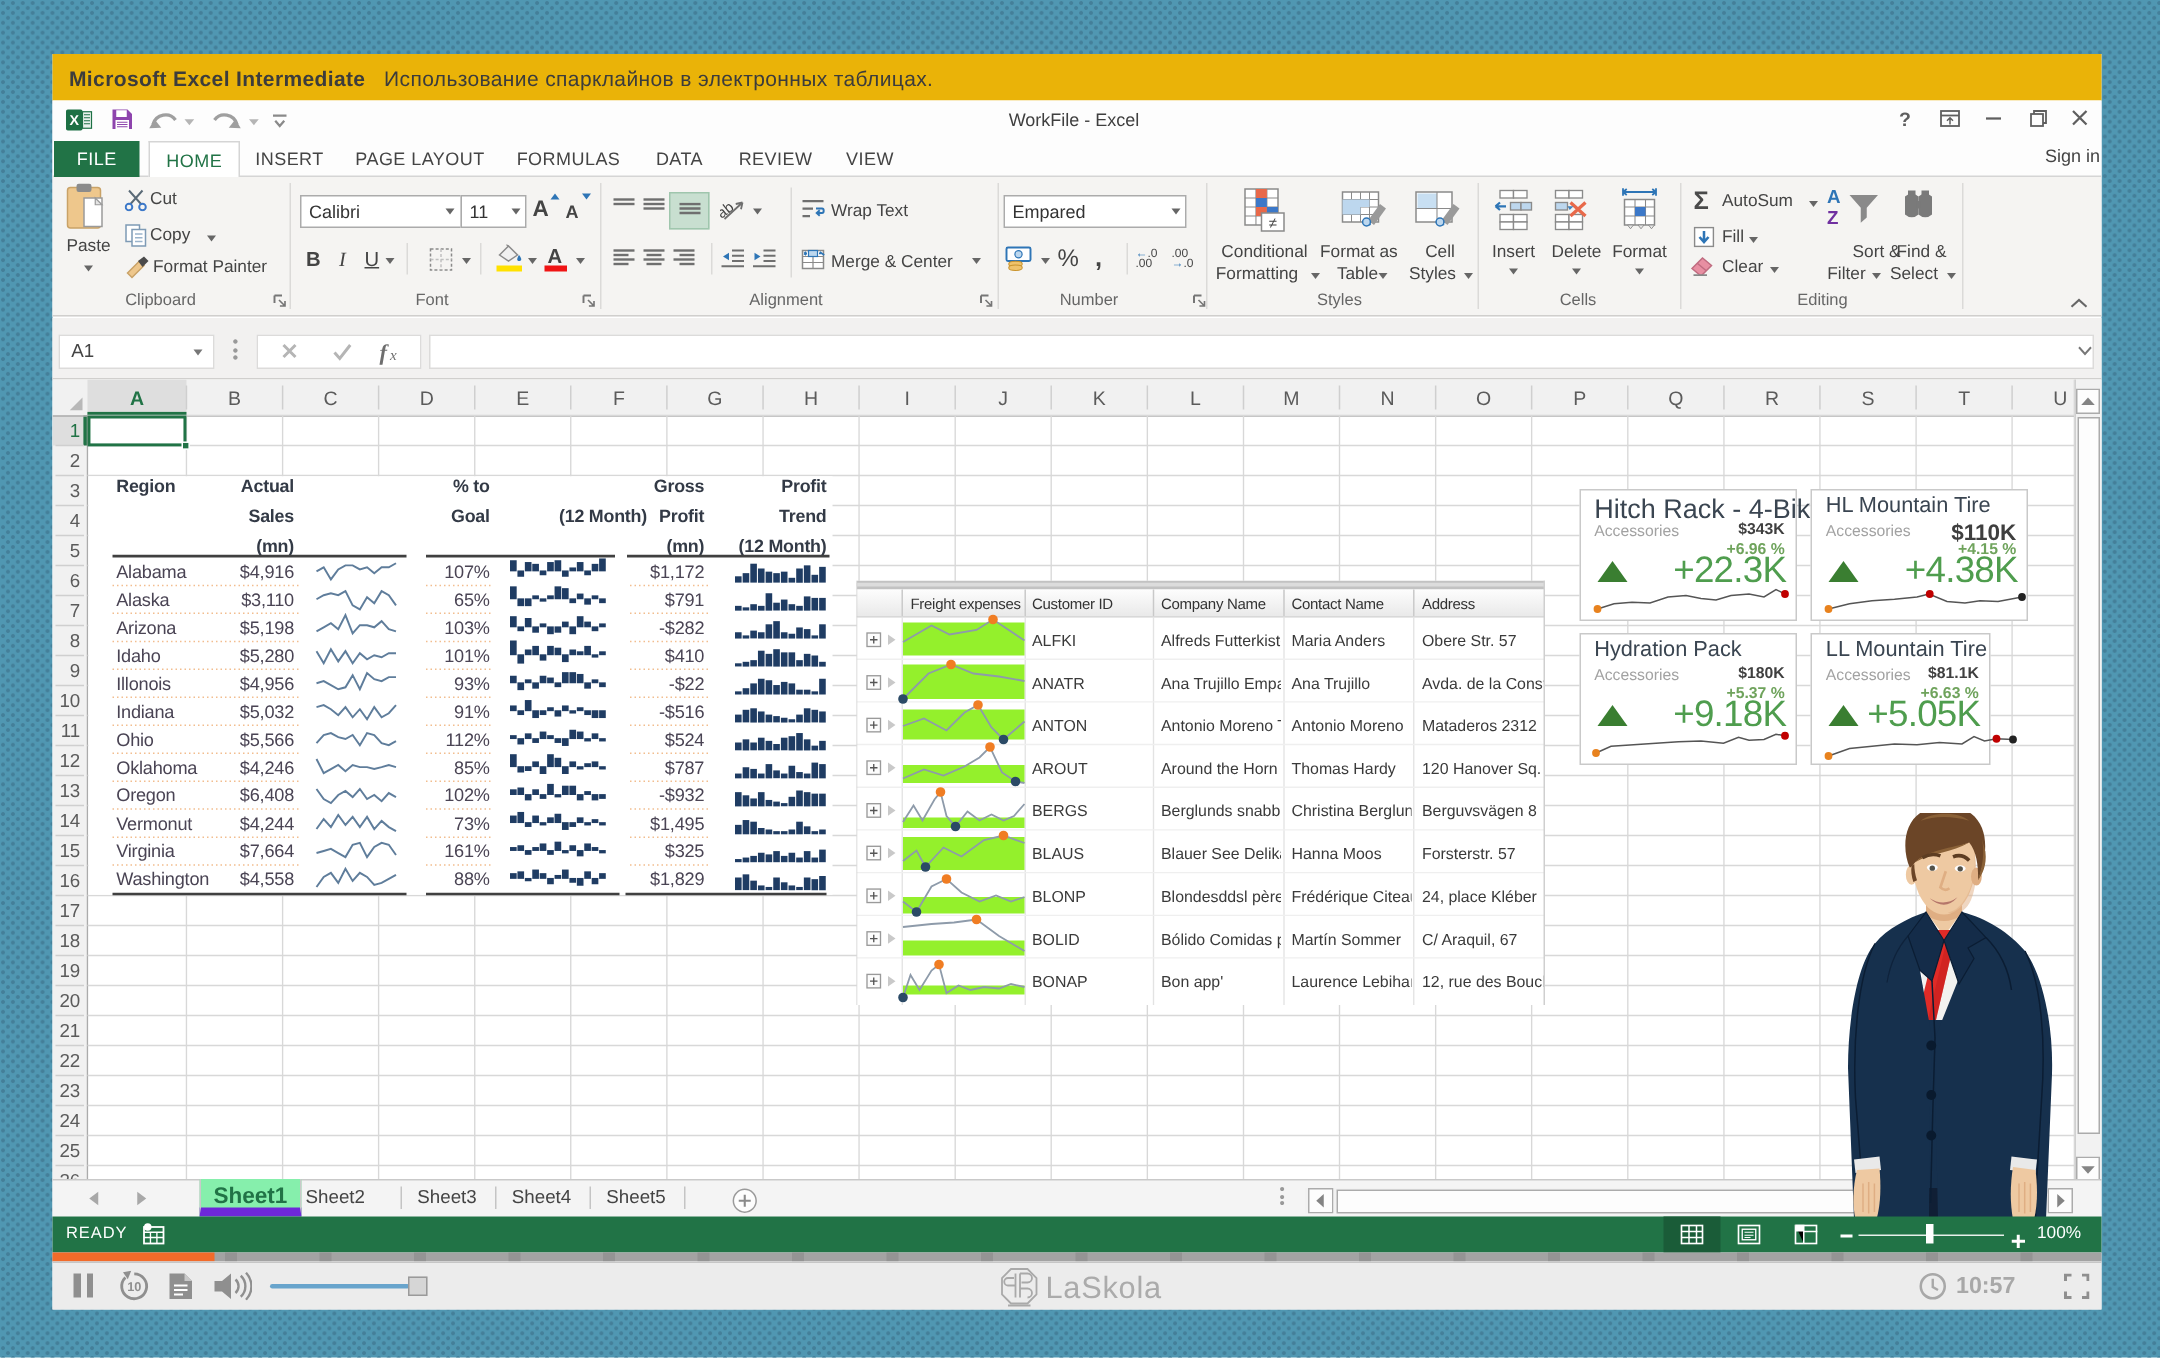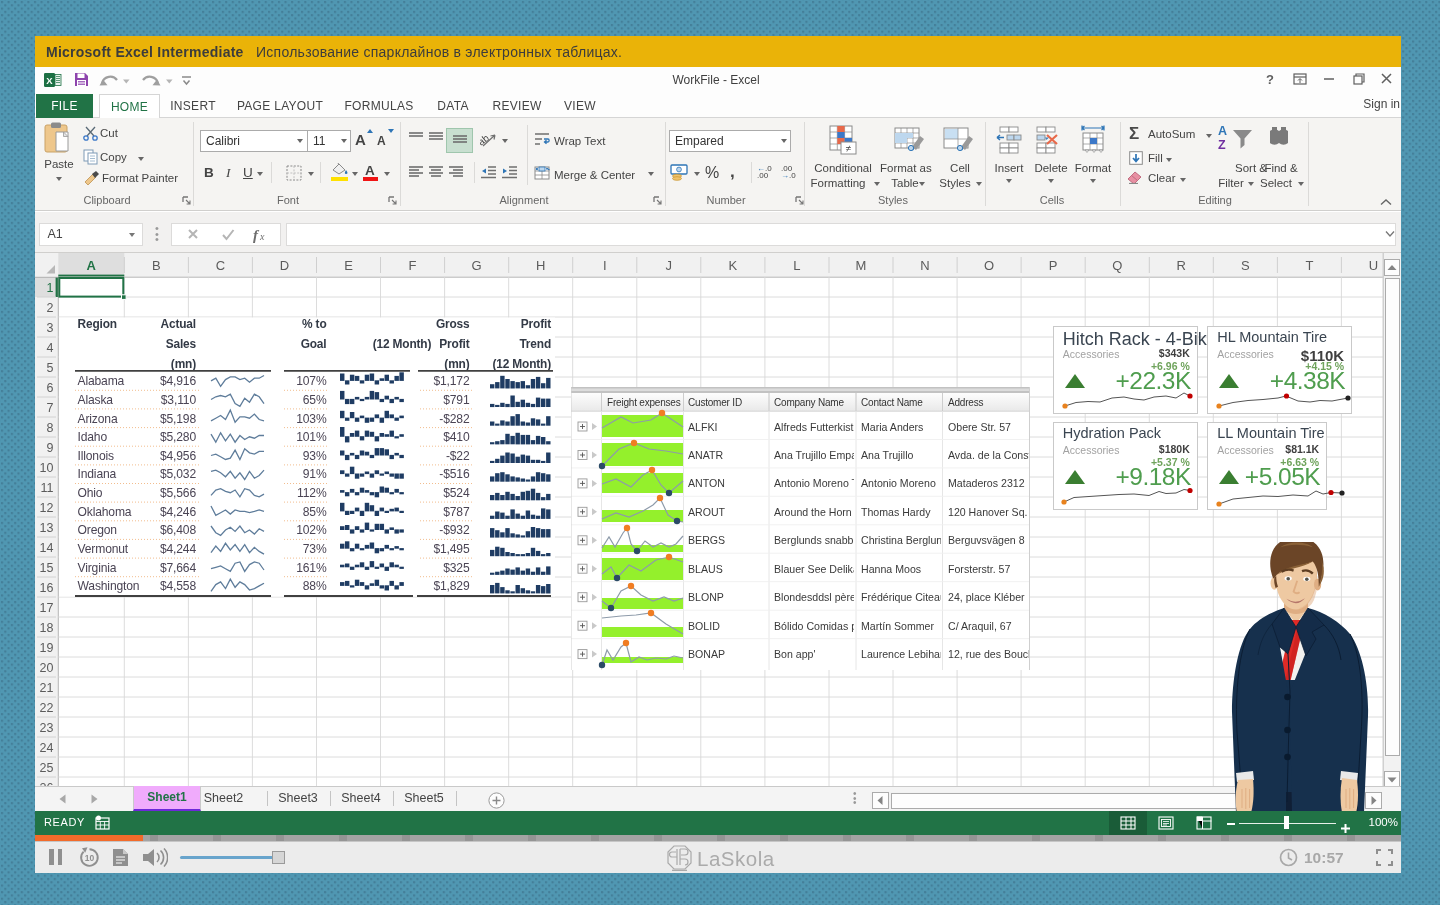--- a/index.html
+++ b/index.html
@@ -1194,21 +1194,21 @@
     <div class="abs" style="left:1384.5px;top:278px;width:15px;height:478px;background:#fdfdfd;border:1px solid #ababab"></div>
     <svg class="abs" style="left:1384px;top:771px" width="16" height="17" viewBox="0 0 16 17">
 <rect x="0.5" y="0.5" width="15" height="16" fill="#fdfdfd" stroke="#ababab"></rect>
 <path d="M8 11.5 l4.5 -5 h-9 z" fill="#848484"></path>
     </svg>
     <div class="abs" style="left:35px;top:786px;width:1366px;height:25px;background:#f4f4f4;border-top:1px solid #c9c9c9"></div>
     <svg class="abs" style="left:58px;top:794px" width="44" height="10" viewBox="0 0 44 10">
 <path d="M7.5 0.5 L1.5 5 L7.5 9.5 Z" fill="#a8a8a8"></path>
 <path d="M33.5 0.5 L39.5 5 L33.5 9.5 Z" fill="#a8a8a8"></path>
     </svg>
-    <div class="abs" style="left:133px;top:786px;width:68px;height:25px;background:#f0abfc;border-left:1px solid #c9c9c9;border-right:1px solid #c9c9c9;border-bottom:2px solid #6d28d9;color:#217346;font-weight:bold;font-size:12px;text-align:center;line-height:23px">Sheet1</div>
+    <div class="abs" style="left:133px;top:786px;width:68px;height:25px;background:#86efac;border-left:1px solid #c9c9c9;border-right:1px solid #c9c9c9;border-bottom:6px solid #6d28d9;color:#217346;font-weight:bold;font-size:15px;text-align:center;line-height:23px">Sheet1</div>
     <div class="abs" style="left:192px;top:786px;width:63px;height:25px;color:#444;font-size:12.5px;text-align:center;line-height:25px">Sheet2</div>
     <div class="abs" style="left:266.5px;top:791px;width:1px;height:15px;background:#c4c4c4"></div>
     <div class="abs" style="left:266.5px;top:786px;width:63px;height:25px;color:#444;font-size:12.5px;text-align:center;line-height:25px">Sheet3</div>
     <div class="abs" style="left:329.5px;top:791px;width:1px;height:15px;background:#c4c4c4"></div>
     <div class="abs" style="left:329.5px;top:786px;width:63px;height:25px;color:#444;font-size:12.5px;text-align:center;line-height:25px">Sheet4</div>
     <div class="abs" style="left:392.5px;top:791px;width:1px;height:15px;background:#c4c4c4"></div>
     <div class="abs" style="left:392.5px;top:786px;width:63px;height:25px;color:#444;font-size:12.5px;text-align:center;line-height:25px">Sheet5</div>
     <div class="abs" style="left:455.5px;top:791px;width:1px;height:15px;background:#c4c4c4"></div>
     <svg class="abs" style="left:488px;top:792px" width="17" height="17" viewBox="0 0 17 17">
 <circle cx="8.5" cy="8.5" r="7.6" fill="#fdfdfd" stroke="#9a9a9a"></circle>
@@ -1294,21 +1294,21 @@
 <rect x="1" y="1" width="14" height="12" fill="none" stroke="#fff" stroke-width="1.1"></rect>
 <path d="M1 1 h5.5 v12 M6.5 5 h9" stroke="#fff" stroke-width="1"></path>
 <rect x="1" y="1" width="5.5" height="4" fill="#fff"></rect>
     </svg>
     <div class="abs" style="left:1227px;top:822.5px;width:8px;height:2.5px;background:#fff"></div>
     <div class="abs" style="left:1239px;top:822.5px;width:97px;height:1.5px;background:#e8f0ea"></div>
     <div class="abs" style="left:1284px;top:816px;width:5px;height:13px;background:#fff"></div>
     <div class="abs" style="left:1341px;top:819px;width:9px;height:9px"><svg width="9" height="9" viewBox="0 0 9 9">
         <path d="M4.5 0 V9 M0 4.5 H9" stroke="#fff" stroke-width="2"></path>
       </svg></div>
-    <div class="abs" style="left:1358px;top:816px;width:40px;text-align:right;font-size:11.5px;color:#fff">100%</div>
+    <div class="abs" style="left:1358px;top:816px;width:40px;font-size:11.5px;color:#fff">100%</div>
     <div class="abs" style="left:35px;top:835px;width:1366px;height:6px;background:#a3a3a3"></div>
     <div class="abs" style="left:35px;top:835px;width:108px;height:6px;background:#f26b2a"></div>
     <div class="abs" style="left:150px;top:835px;width:8px;height:6px;background:#949494"></div>
     <div class="abs" style="left:213px;top:835px;width:8px;height:6px;background:#949494"></div>
     <div class="abs" style="left:276px;top:835px;width:8px;height:6px;background:#949494"></div>
     <div class="abs" style="left:339px;top:835px;width:8px;height:6px;background:#949494"></div>
     <div class="abs" style="left:402px;top:835px;width:8px;height:6px;background:#949494"></div>
     <div class="abs" style="left:465px;top:835px;width:8px;height:6px;background:#949494"></div>
     <div class="abs" style="left:528px;top:835px;width:8px;height:6px;background:#949494"></div>
     <div class="abs" style="left:591px;top:835px;width:8px;height:6px;background:#949494"></div>

